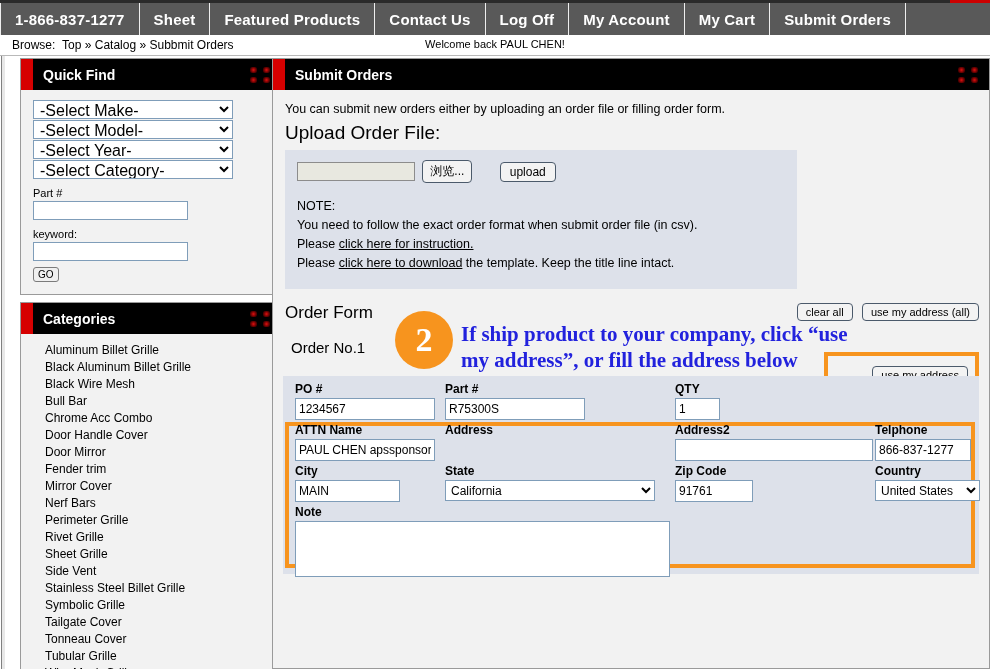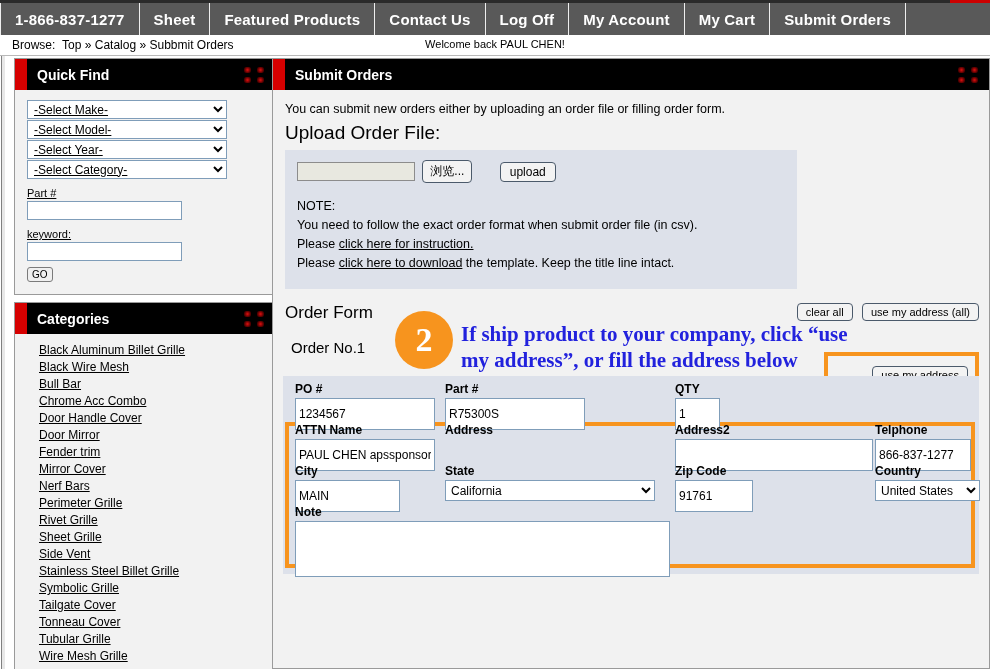--- a/index.html
+++ b/index.html
@@ -51,21 +51,21 @@
     text-align: center; font-size: 11px;
   }
 
   
   #left-edge {
     position: absolute; left: 0; top: 56px; width: 5px; height: 613px;
     background: linear-gradient(to right,#ffffff 0 1px,#808080 1px 2px,#e8e8e8 2px 5px);
   }
 
   
-  #sidebar { position: absolute; left: 14px; top: 58px; width: 262px; height: 597px; text-decoration: underline; }
+  #sidebar { position: absolute; left: 20px; top: 58px; width: 262px; height: 597px; }
 
   .panel { background: #ffffff; border: 1px solid #9a9a9a; margin-bottom: 7px; }
   .panel-head {
     position: relative; height: 31px; background: #000000;
     display: flex; align-items: center;
   }
   .panel-head .accent {
     position: absolute; left: 0; top: 0; width: 12px; height: 31px; background: #d60000;
   }
   .panel-head .ptitle {
@@ -78,21 +78,21 @@
     display: grid; grid-template-columns: 1fr 1fr; grid-template-rows: 1fr 1fr;
     gap: 3px;
   }
   .dots i {
     display: block; width: 7px; height: 6px; border-radius: 2px;
     background: radial-gradient(circle at 50% 50%, #e01010 0%, #5c0000 60%, #1a0000 100%);
   }
   .panel-body { background: #f2f2f2; padding: 10px 12px 12px 12px; }
 
   select.qf, input.qf {
-    width: 200px; height: 18px; font-size: 12px;
+    width: 200px; height: 18px; font-size: 16px;
     font-family: "Liberation Sans", sans-serif;
     border: 1px solid #7f9db9; background: #ffffff;
     padding: 0 2px; margin: 0; color: #000;
   }
   select.qf { height: 19px; margin-bottom: 1px; display: block; }
   .qf-label { font-size: 11px; margin: 8px 0 2px 0; }
   input.qf { display: block; width: 155px; height: 19px; }
   #go-btn {
     margin-top: 6px; font-size: 10px; font-family: "Liberation Sans", sans-serif;
     padding: 1px 4px; background: #f0f0f0; border: 1px solid #7b7b7b;
@@ -169,21 +169,21 @@
     position: absolute; right: 7px; top: 10px;
     font-size: 11px; padding: 2px 8px;
   }
 
   #fields {
     position: relative; margin-top: 20px; background: #dde1ea;
     padding: 8px 10px 10px 12px; height: 198px;
   }
   .flabel { font-size: 12px; font-weight: bold; margin-bottom: 2px; }
   .fin {
-    border: 1px solid #7f9db9; background: #ffffff; height: 32px;
+    border: 1px solid #7f9db9; background: #ffffff; height: 22px;
     font-size: 12px; font-family: "Liberation Sans", sans-serif;
     padding: 0 3px; color: #000;
   }
   select.fin { height: 21px; padding: 0 1px; }
   .fgroup { position: absolute; }
 
   #addr-highlight {
     position: absolute; left: 2px; top: 46px; width: 690px; height: 146px;
     border: 4px solid #f7941e; pointer-events: none;
   }
@@ -284,20 +284,21 @@
       <div class="ptitle">Categories</div>
       <div class="dots">
         <i></i>
           <i></i>
         <i></i>
           <i></i>
       </div>
     </div>
     <div id="cat-body">
       <ul id="cat-list">
+          <li>Aluminum Billet Grille</li>
           <li>Black Aluminum Billet Grille</li>
           <li>Black Wire Mesh</li>
           <li>Bull Bar</li>
           <li>Chrome Acc Combo</li>
           <li>Door Handle Cover</li>
           <li>Door Mirror</li>
           <li>Fender trim</li>
           <li>Mirror Cover</li>
           <li>Nerf Bars</li>
           <li>Perimeter Grille</li>

